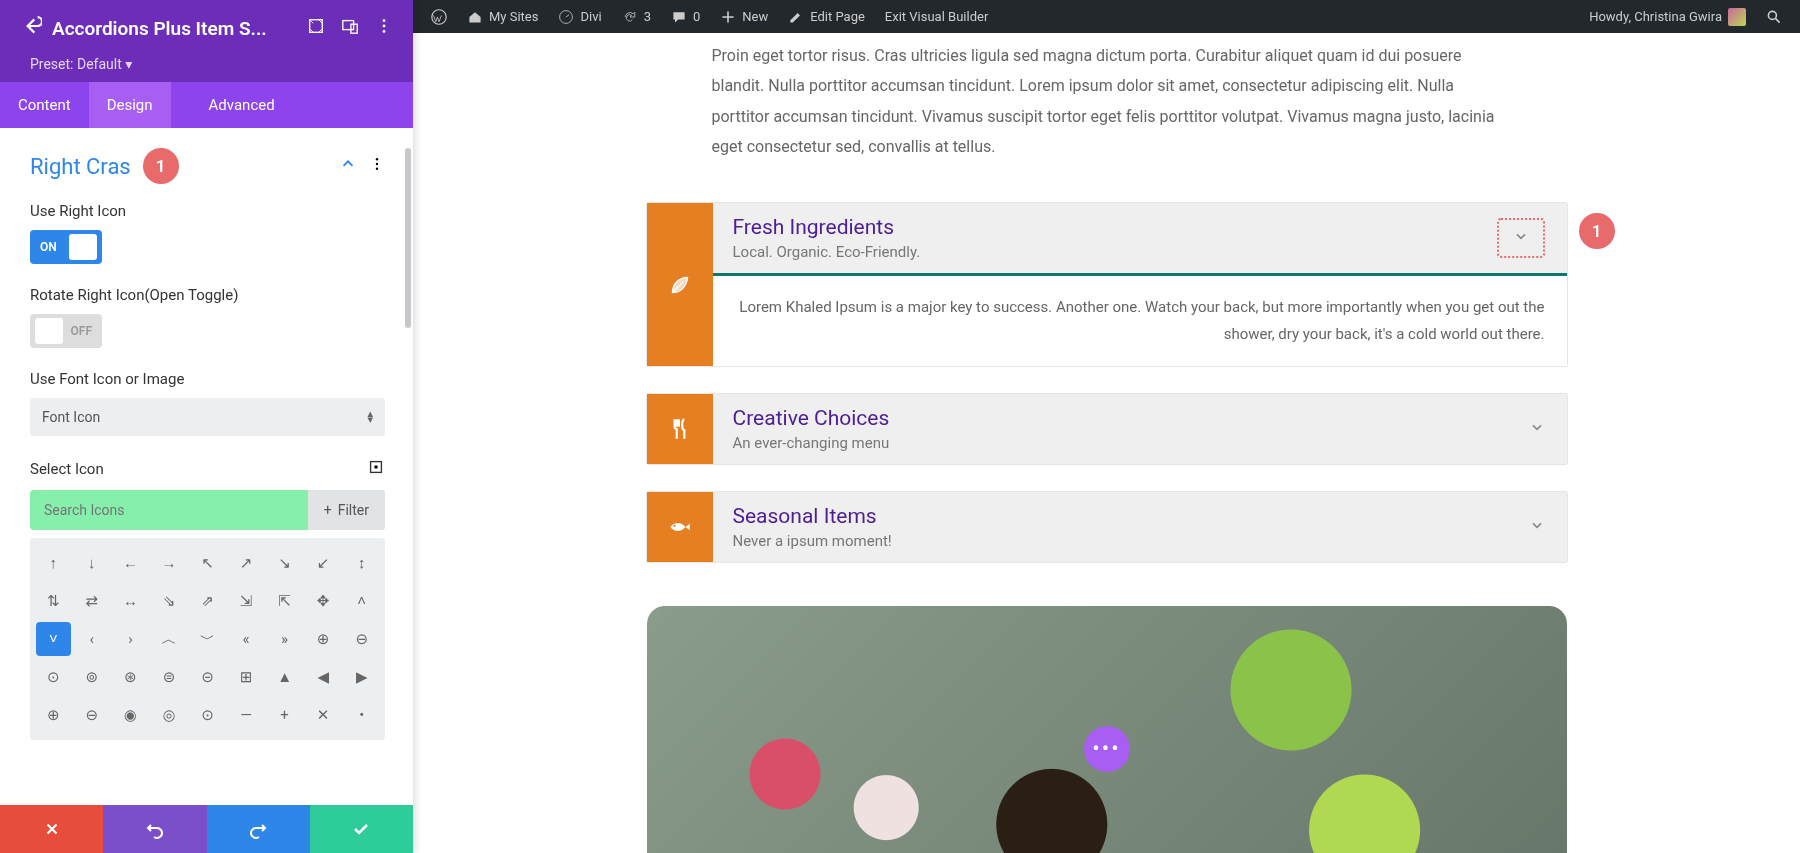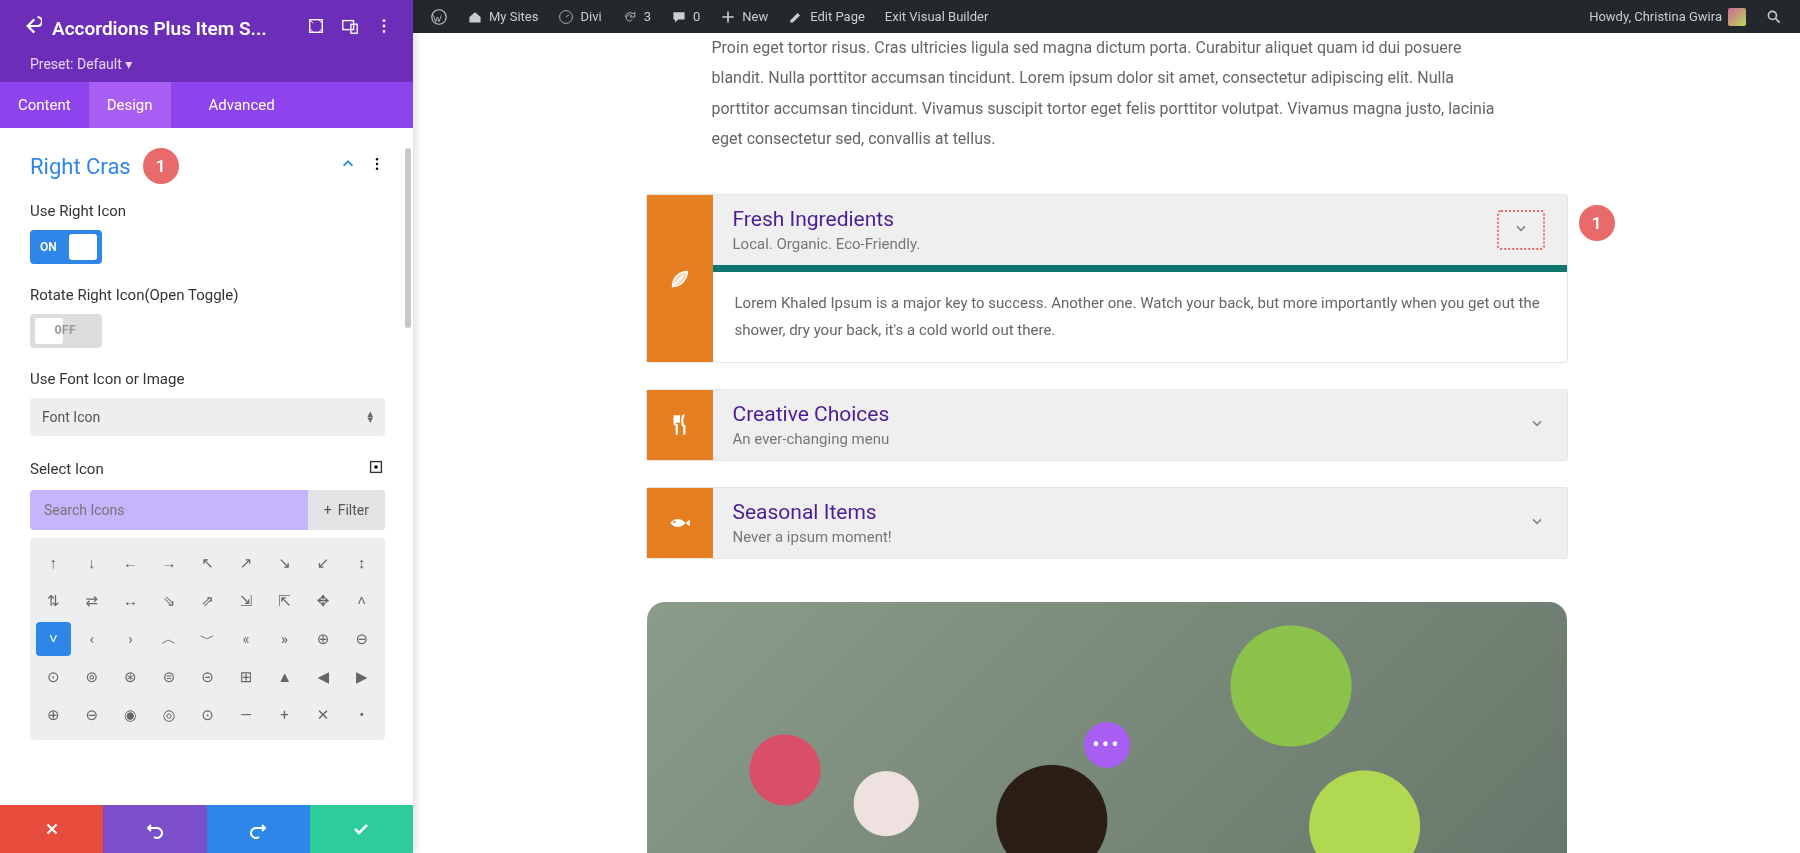--- a/index.html
+++ b/index.html
@@ -37,29 +37,29 @@
 .field-label { font-size:15px; color:#333; margin-bottom:10px; }
 .field { margin-bottom:22px; }
 
 .toggle { width:72px; height:34px; background:#ddd; border-radius:4px; position:relative; cursor:pointer; display:flex; align-items:center; }
 .toggle.on { background:#2e87e8; }
 .toggle .knob { width:28px; height:26px; background:#fff; border-radius:3px; position:absolute; top:4px; }
 .toggle.on .knob { right:5px; }
 .toggle.off .knob { left:5px; }
 .toggle .txt { font-size:12px; color:#fff; font-weight:600; position:absolute; }
 .toggle.on .txt { left:10px; }
-.toggle.off .txt { right:26px; color:#999;font-family:Liberation Mono, monospace; }
+.toggle.off .txt { right:10px; color:#999; }
 
 .select-box { background:#eceef0; border-radius:3px; height:38px; display:flex; align-items:center; padding:0 12px; font-size:14px; color:#555; position:relative; cursor:pointer; }
 .select-box .caret { position:absolute; right:12px; font-size:11px; line-height:6px; color:#666; }
 
 .si-head { display:flex; align-items:center; justify-content:space-between; margin-bottom:10px; }
 .si-head .expand { cursor:pointer; }
 
-.search-row { display:flex; background:#c4b5fd; border-radius:4px; overflow:hidden; height:40px; margin-bottom:8px; }
+.search-row { display:flex; background:#86efac; border-radius:4px; overflow:hidden; height:40px; margin-bottom:8px; }
 .search-row input { flex:1; border:0; background:transparent; padding:0 14px; font-size:14px; outline:0; }
 .filter-btn { display:flex; align-items:center; gap:6px; padding:0 16px; background:#e1e3e5; color:#555; font-size:14px; cursor:pointer; }
 
 .icon-grid-wrap { background:#eceef0; border-radius:4px; padding:8px 6px; max-height:210px; overflow-y:auto; }
 .icon-grid { display:grid; grid-template-columns:repeat(9,1fr); gap:4px; }
 .icon-cell { height:34px; display:flex; align-items:center; justify-content:center; font-size:15px; color:#666; background:#eceef0; border-radius:4px; cursor:pointer; }
 .icon-cell.selected { background:#2e87e8; color:#fff; }
 
 .panel-footer { height:48px; display:flex; }
 .panel-footer .fbtn { flex:1; display:flex; align-items:center; justify-content:center; color:#fff; font-size:18px; cursor:pointer; }
@@ -67,31 +67,31 @@
 .fbtn.undo { background:#7b4fc9; }
 .fbtn.redo { background:#2e87e8; }
 .fbtn.save { background:#2ecc9a; }
 
 
 .panel .mini-sb { position:absolute; right:2px; top:20px; width:6px; height:180px; background:#c5c7ca; border-radius:3px; }
 .icon-grid-wrap::-webkit-scrollbar{width:6px;} .icon-grid-wrap::-webkit-scrollbar-thumb{background:#2e87e8;border-radius:3px;}
 
 
 .preview { position:absolute; left:413px; top:33px; right:0; bottom:0; overflow:hidden; }
-.para { width:790px; margin:0 auto; padding:0 0 40px 0; font-size:16px; color:#666; line-height:1.9; }
+.para { width:790px; margin:0 auto; padding:8px 0 40px 0; font-size:16px; color:#666; line-height:1.9; }
 .accordion { width:920px; margin:0 auto; }
 .acc-item { display:flex; margin-bottom:28px; box-shadow:0 0 0 1px #e5e5e5; border-radius:2px; overflow:visible; position:relative; }
 .acc-icon { width:66px; min-height:62px; background:#e67e22; display:flex; align-items:center; justify-content:center; }
 .acc-icon svg { width:26px; height:26px; fill:#fff; }
 .acc-head { flex:1; background:#efefef; padding:12px 60px 12px 20px; position:relative; }
 .acc-title { font-size:21px; color:#4c1d95; font-weight:400; }
 .acc-sub { font-size:15px; color:#777; margin-top:4px; }
 .acc-chev { position:absolute; right:22px; top:50%; transform:translateY(-50%); color:#888; }
 .acc-chev.marked { border:2px dotted #e86a6a; padding:8px 14px; border-radius:4px; }
-.acc-body { background:#fff; padding:18px 22px; font-size:15px; color:#666; line-height:1.8; border-top:7px solid #0f766e; }
+.acc-body { background:#fff; padding:18px 22px; font-size:15px; color:#666; line-height:1.8; border-top:3px solid #0f766e;text-align:right; }
 .acc-wrap { flex:1; display:flex; flex-direction:column; }
 
 .marker-right { position:absolute; right:-48px; top:10px; }
 
 .prev-img { width:920px; margin:44px auto 0; height:280px; border-radius:18px; background:
   radial-gradient(circle at 70% 30%, #8bc34a 0 60px, transparent 61px),
   radial-gradient(circle at 15% 60%, #d94f6a 0 35px, transparent 36px),
   radial-gradient(circle at 26% 72%, #f0e1e1 0 32px, transparent 33px),
   radial-gradient(circle at 44% 78%, #2a1e15 0 55px, transparent 56px),
   radial-gradient(circle at 78% 80%, #b0d850 0 55px, transparent 56px),

